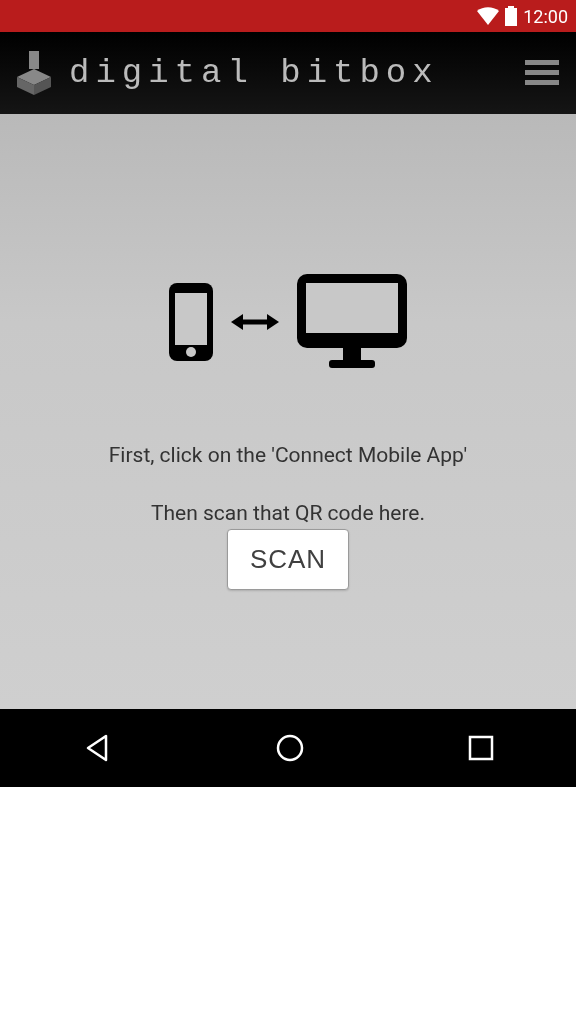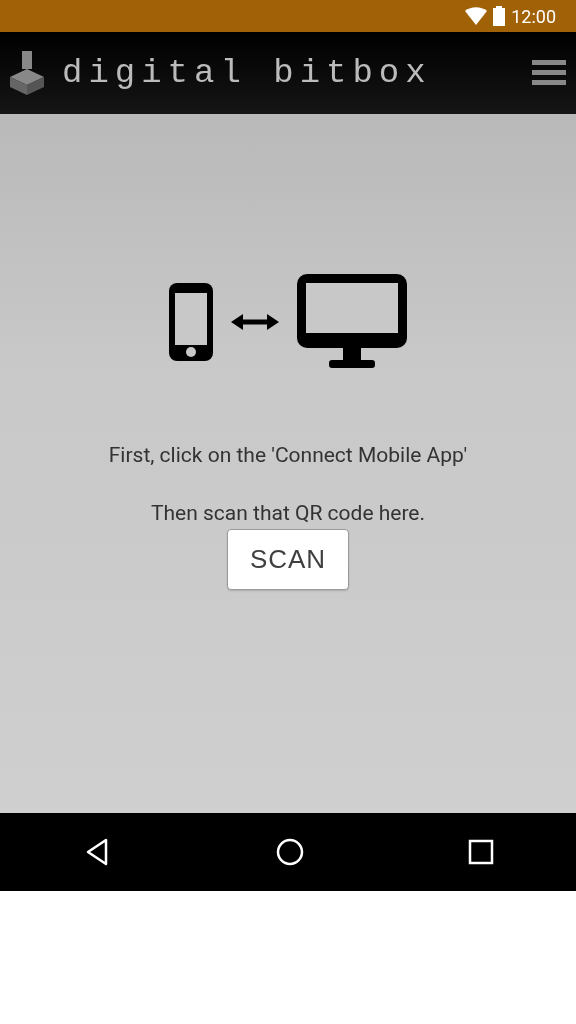--- a/index.html
+++ b/index.html
@@ -1,49 +1,49 @@
 <!DOCTYPE html>
 <html><head>
   <meta charset="utf-8">
   <style>
     * { margin: 0; padding: 0; box-sizing: border-box; }
     html, body { width: 576px; height: 1024px; overflow: hidden; font-family: -apple-system, BlinkMacSystemFont, "Segoe UI", Roboto, sans-serif; }
     .status-bar {
       height: 32px;
-      background: #a16207;
+      background: #b91c1c;
       color: #fff;
       display: flex;
       justify-content: flex-end;
       align-items: center;
-      padding: 0 20px;
+      padding: 0 8px;
       gap: 6px;
       font-size: 18px;
     }
     .wifi-icon svg, .battery-icon svg { display: block; }
     .app-bar {
       height: 82px;
       background: linear-gradient(to bottom, #000, #151515);
       display: flex;
       align-items: center;
-      padding: 0 10px;
+      padding: 0 17px;
       color: #ccc;
     }
     .logo-icon svg { display: block; }
     .app-title {
       margin-left: 18px;
       font-size: 34px;
       letter-spacing: 6px;
       color: #bbb;
       font-weight: 300;
       font-family: "Courier New", monospace;
     }
     .spacer { flex: 1; }
     .menu-icon svg { display: block; }
     .main {
-      height: 699px;
+      height: 595px;
       background: linear-gradient(to bottom, #b9b9b9 0%, #c8c8c8 35%, #cfcfcf 100%);
       display: flex;
       flex-direction: column;
       align-items: center;
       padding-top: 160px;
     }
     .pairing-graphic {
       display: flex;
       align-items: center;
       gap: 18px;

